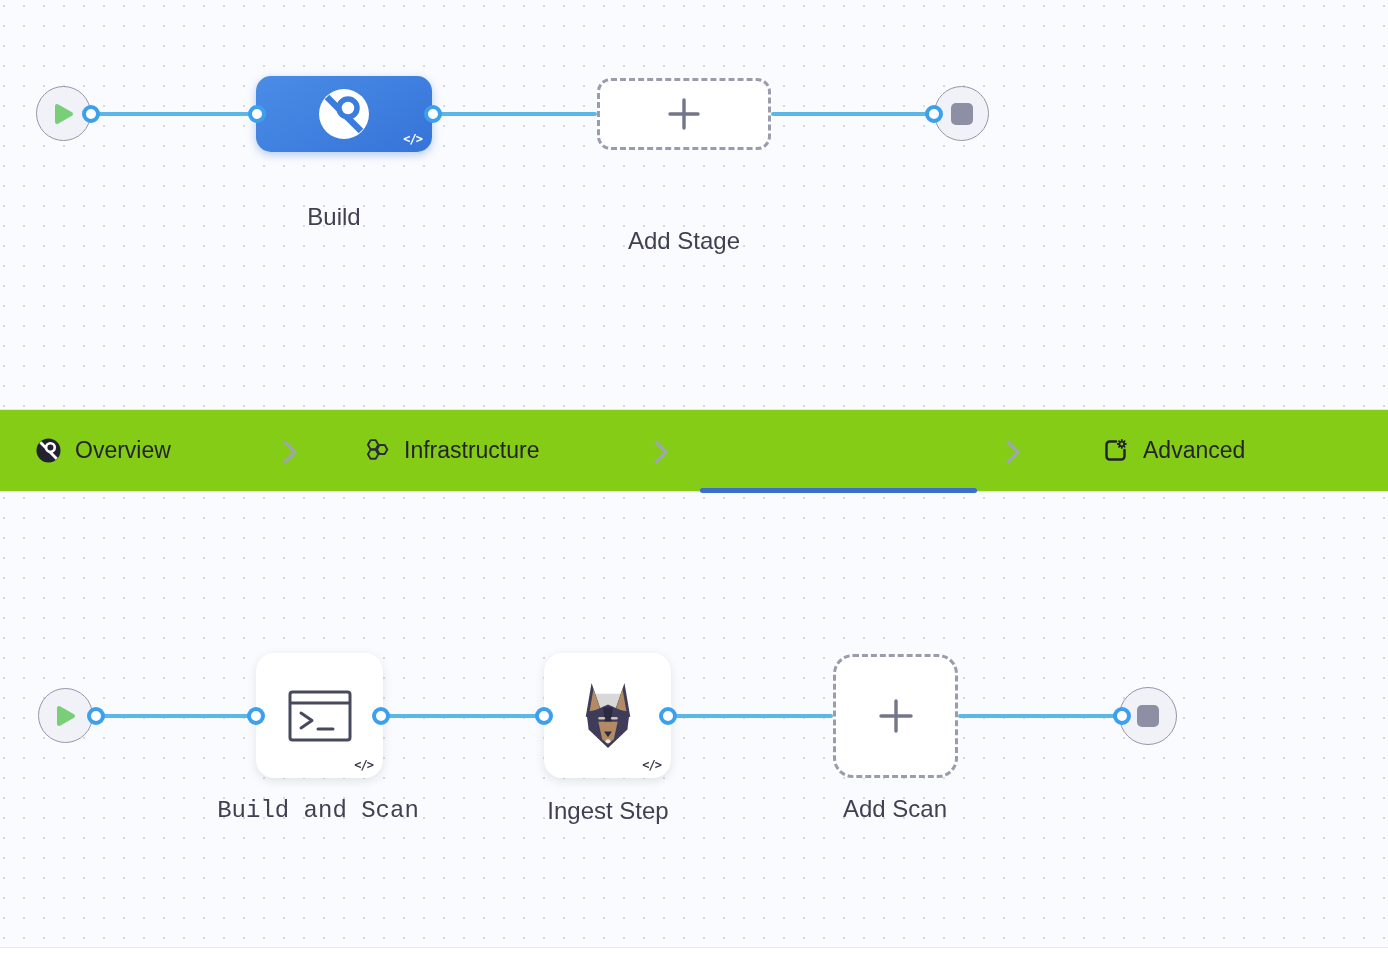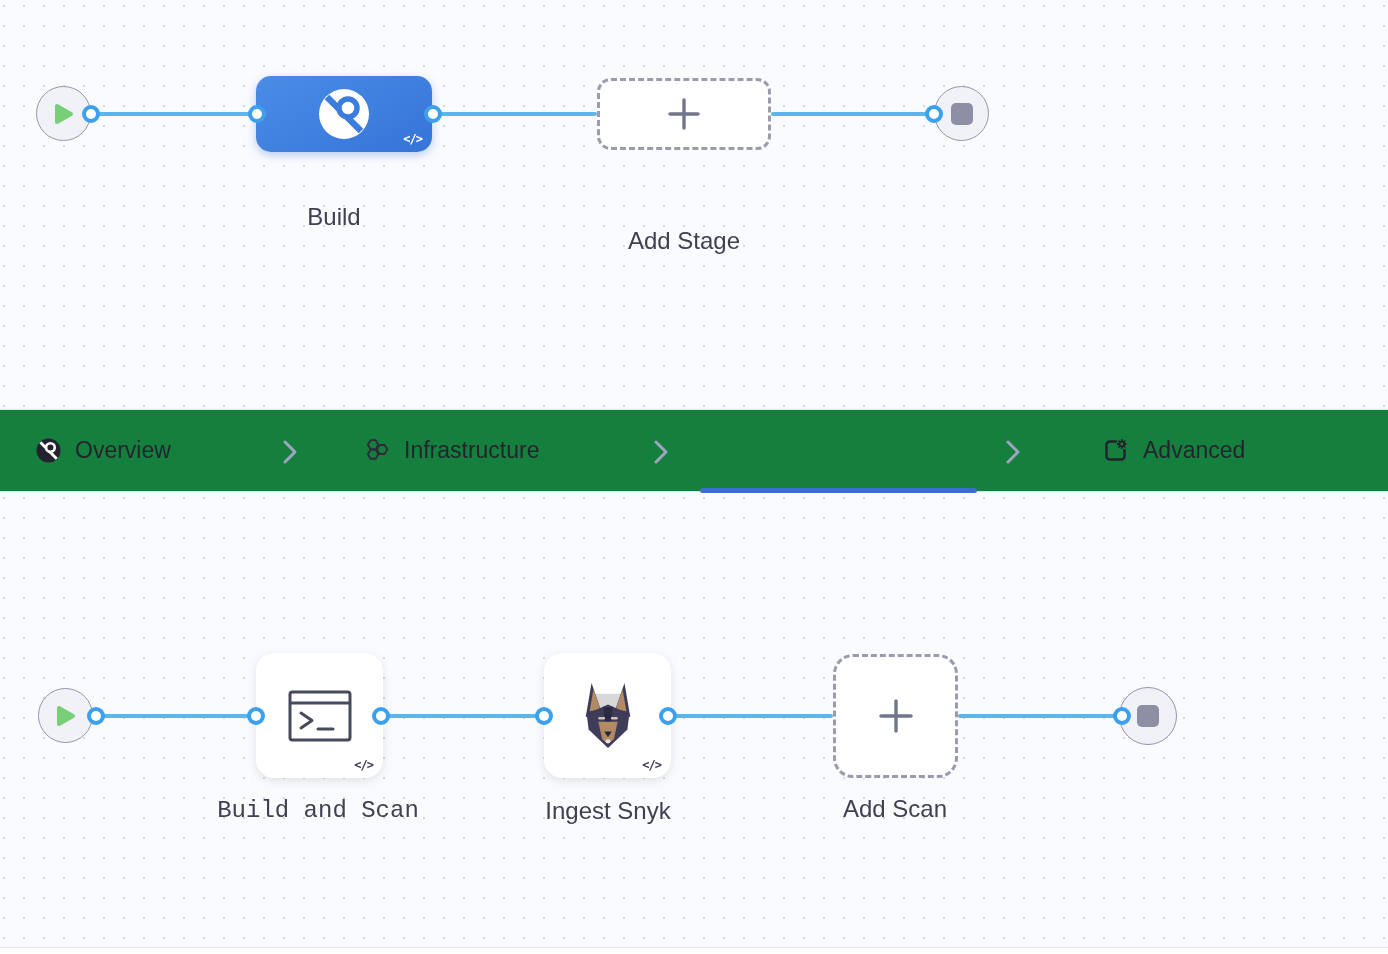--- a/index.html
+++ b/index.html
@@ -50,21 +50,21 @@
     font-family:"DejaVu Sans Mono",monospace;
   }
   .code-badge.on-blue{color:#ffffff;}
   .code-badge.on-white{color:#3a3b4d;}
   .node-label{
     position:absolute;z-index:2;color:#3f4152;font-size:24px;line-height:42px;
     text-align:center;transform:translateX(-50%);white-space:nowrap;
   }
   
   .tabbar{
-    position:absolute;left:0;right:0;top:409px;height:83px;background:#15803d;
+    position:absolute;left:0;right:0;top:409px;height:83px;background:#84cc16;
     border-top:1px solid #e5e6eb;border-bottom:1px solid #dfe0e6;box-sizing:border-box;
     z-index:10;
   }
   .tab{
     position:absolute;top:0;height:100%;display:flex;align-items:center;gap:14px;
     cursor:pointer;color:#23242e;font-size:23px;
   }
   .tab.active{color:#14151d;font-weight:bold;}
   .tab-chevron{position:absolute;top:29px;z-index:11;}
   .active-underline{
@@ -255,18 +255,18 @@
 
   <div class="port" style="left:87px;top:215px;"></div>
   <div class="port" style="left:247px;top:215px;"></div>
   <div class="port" style="left:372px;top:215px;"></div>
   <div class="port" style="left:535px;top:215px;"></div>
   <div class="port" style="left:659px;top:215px;"></div>
   <div class="port" style="left:1113px;top:215px;"></div>
 
   <div class="node-label" style="left:318px;top:298px;font-family:Liberation Mono, monospace;">Build and Scan</div>
   <div class="node-label" style="left:608px;top:298px;">
-    <div>Ingest Snyk</div>
+    <div>Ingest Step</div>
   </div>
   <div class="node-label" style="left:895px;top:296px;">Add Scan</div>
 </div>
 
 <div class="bottom-strip"></div>
 
 </body></html>

